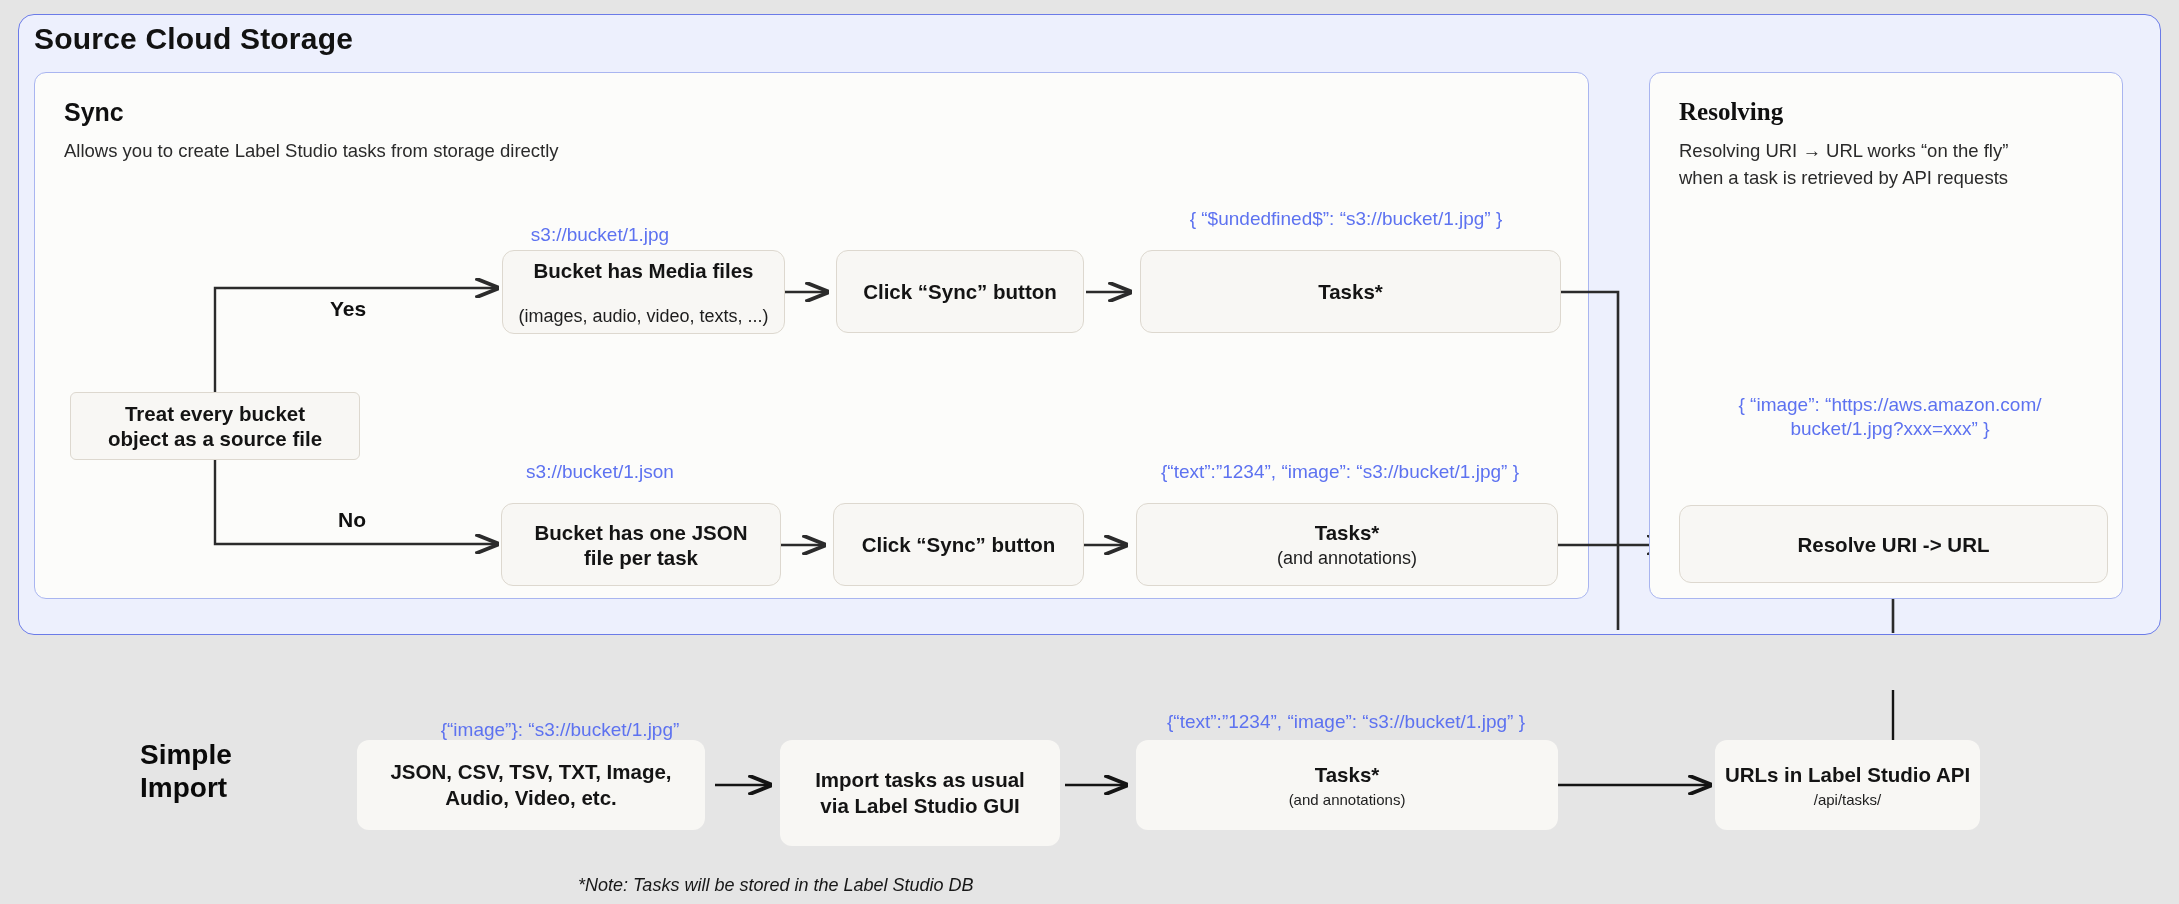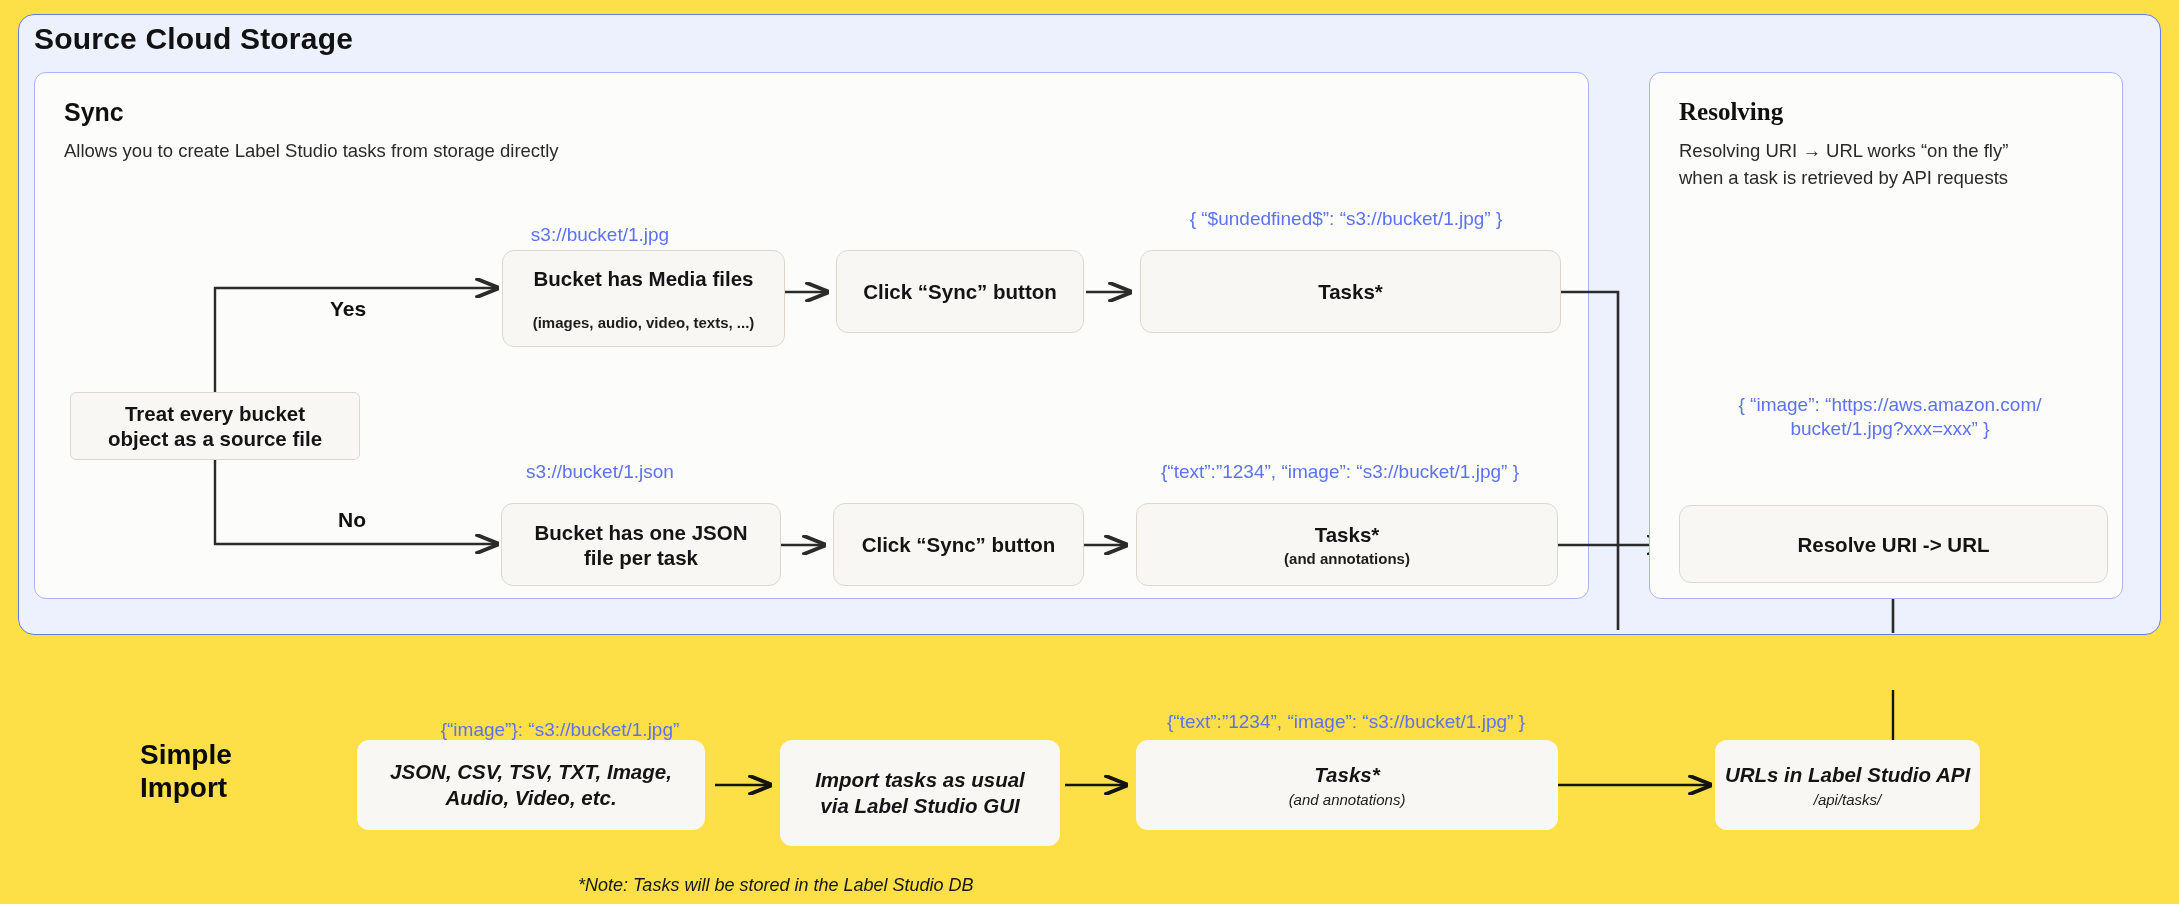--- a/index.html
+++ b/index.html
@@ -2,21 +2,21 @@
 <html><head>
 <meta charset="utf-8">
 <style>
   * { box-sizing: border-box; margin: 0; padding: 0; }
   html, body {
     width: 2179px; height: 904px;
     background: #000000;
     font-family: "Liberation Sans", sans-serif;
     overflow: hidden;
   }
-  #stage { position: relative; width: 2179px; height: 904px; background:#fde047; }
+  #stage { position: relative; width: 2179px; height: 904px; background:#e5e5e5; }
 
   
   .outer-panel {
     position: absolute; left: 18px; top: 14px;
     width: 2143px; height: 621px;
     background: #EDF0FD;
     border: 1.5px solid #6B7BE8;
     border-radius: 16px;
   }
   .outer-title {
@@ -49,30 +49,29 @@
   .node {
     position: absolute;
     background: #F8F7F4;
     border: 1px solid #DDD8CF;
     border-radius: 12px;
     display: flex; flex-direction: column;
     align-items: center; justify-content: center;
     text-align: center;
   }
   .node .t1 { font-size: 20.5px; font-weight: 700; color: #141414; line-height: 1.22; white-space: pre-line; }
-  .node .t2 { font-size: 15px; font-weight: 700; color: #1d1d1d; margin-top: 3px; }
+  .node .t2 { font-size: 18px; font-weight: 400; color: #1d1d1d; margin-top: 3px; }
 
   .node-dark {
     position: absolute;
     background: #F8F7F4;
     border-radius: 12px;
     display: flex; flex-direction: column;
     align-items: center; justify-content: center;
     text-align: center;
-    font-style: italic;
   }
   .node-dark .t1 { font-size: 20.5px; font-weight: 700; color: #141414; line-height: 1.25; white-space: pre-line; }
   .node-dark .t2 { font-size: 15px; font-weight: 400; color: #1d1d1d; margin-top: 3px; }
 
   
   .cap {
     position: absolute;
     font-size: 19px; color: #5D72F0;
     text-align: center; line-height: 1.28;
     white-space: pre-line;
@@ -145,21 +144,21 @@
 
   <div class="node" style="left:70px; top:392px; width:290px; height:68px;border-radius:6px;">
     <span class="t1">Treat every bucket
 object as a source file</span>
   </div>
 
   <div class="edge-label" style="left:330px; top:297px;">Yes</div>
   <div class="edge-label" style="left:338px; top:508px;">No</div>
 
   <div class="cap" style="left:455px; top:207px; width:290px;margin-top:16px;">s3://bucket/1.jpg</div>
-  <div class="node" style="left:502px; top:250px; width:283px; height:97px;gap:20px;">
+  <div class="node" style="left:502px; top:250px; width:283px; height:84px;gap:20px;">
     <span class="t1">Bucket has Media files</span>
     <span class="t2">(images, audio, video, texts, ...)</span>
   </div>
 
   <div class="node" style="left:836px; top:250px; width:248px; height:83px;">
     <span class="t1">Click “Sync” button</span>
   </div>
 
   <div class="cap" style="left:1128px; top:207px; width:436px;">{ “$undedfined$”: “s3://bucket/1.jpg” }</div>
   <div class="node" style="left:1140px; top:250px; width:421px; height:83px;">

